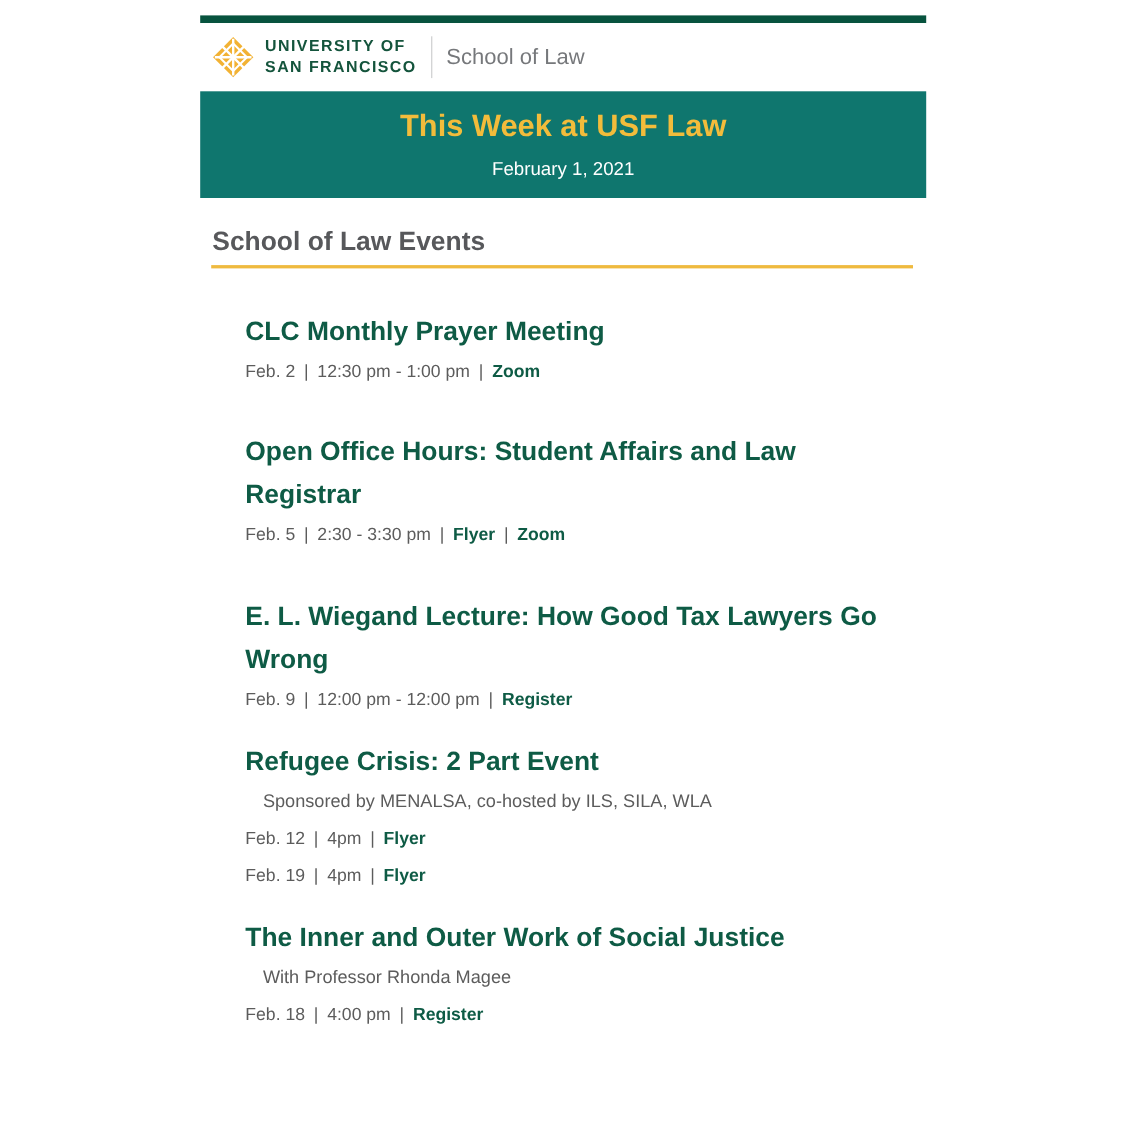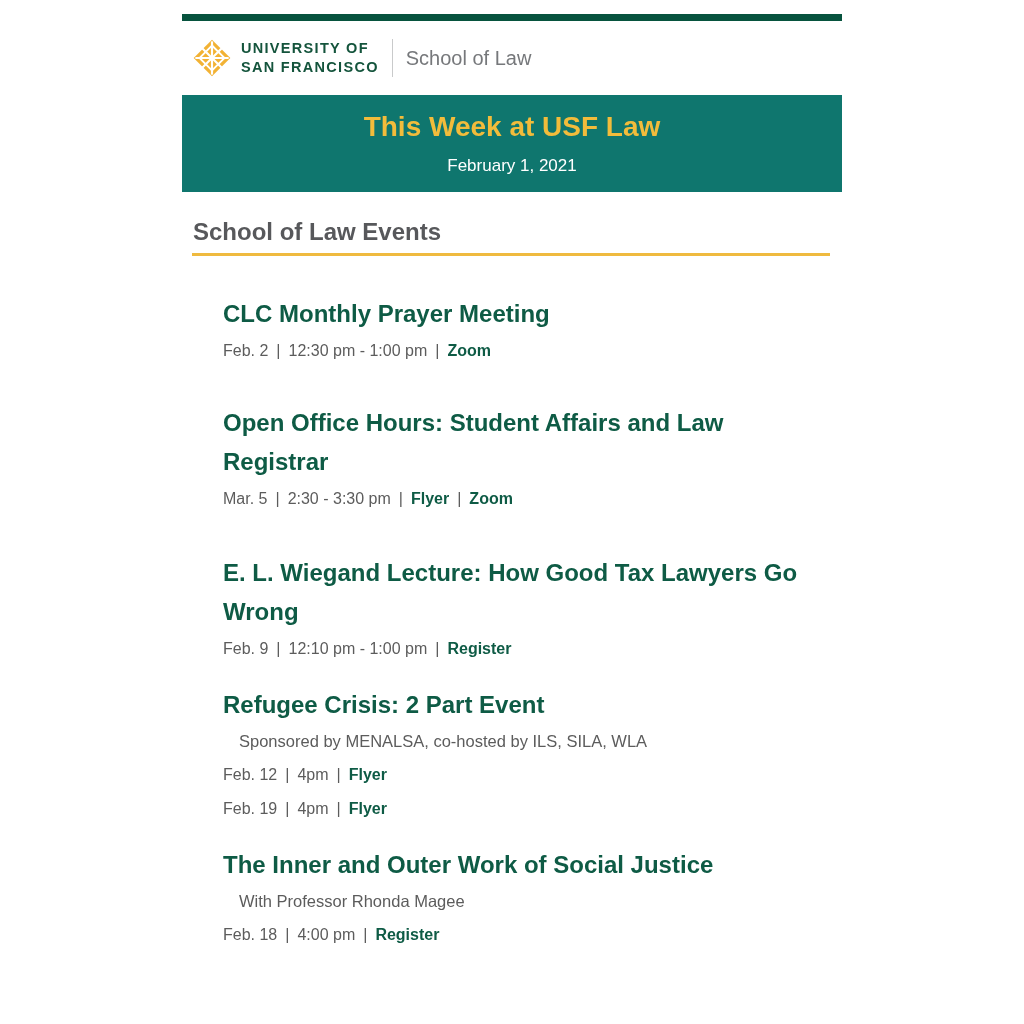--- a/index.html
+++ b/index.html
@@ -7,21 +7,21 @@
   body {
     width: 1024px; height: 1024px; overflow: hidden;
     background: #ffffff;
     font-family: "Liberation Sans", sans-serif;
   }
   .email { width: 660px; margin: 0 auto; padding-top: 14px; }
 
   .topbar { height: 7px; background: #07533E; }
 
   .masthead {
-    height: 74px; background: #ffffff;
+    height: 62px; background: #ffffff;
     display: flex; align-items: center; padding-left: 10px;
   }
   .emblem { display: inline-flex; }
   .wordmark {
     margin-left: 9px; color: #14543C; font-weight: bold;
     font-size: 14.5px; letter-spacing: 1.3px; line-height: 1.3;
   }
   .wordmark span { display: block; }
   .logo-link { display: flex; align-items: center; text-decoration: none; }
   .logo-divider { width: 1px; height: 38px; background: #C9CACB; margin: 0 13px; }
@@ -93,25 +93,25 @@
   <h2 class="section-title">School of Law Events</h2>
   <div class="section-rule"></div>
 
   <main class="events">
       <article class="event">
         <h3 class="event-title">CLC Monthly Prayer Meeting</h3>
         <p class="detail-line"><span class="detail-text">Feb. 2</span><span class="detail-sep">|</span><span class="detail-text">12:30 pm - 1:00 pm</span><span class="detail-sep">|</span><a class="detail-link" href="#">Zoom</a></p>
       </article>
       <article class="event">
         <h3 class="event-title">Open Office Hours: Student Affairs and Law Registrar</h3>
-        <p class="detail-line"><span class="detail-text">Mar. 5</span><span class="detail-sep">|</span><span class="detail-text">2:30 - 3:30 pm</span><span class="detail-sep">|</span><a class="detail-link" href="#">Flyer</a><span class="detail-sep">|</span><a class="detail-link" href="#">Zoom</a></p>
+        <p class="detail-line"><span class="detail-text">Feb. 5</span><span class="detail-sep">|</span><span class="detail-text">2:30 - 3:30 pm</span><span class="detail-sep">|</span><a class="detail-link" href="#">Flyer</a><span class="detail-sep">|</span><a class="detail-link" href="#">Zoom</a></p>
       </article>
       <article class="event">
         <h3 class="event-title">E. L. Wiegand Lecture: How Good Tax Lawyers Go Wrong</h3>
-        <p class="detail-line"><span class="detail-text">Feb. 9</span><span class="detail-sep">|</span><span class="detail-text">12:10 pm - 1:00 pm</span><span class="detail-sep">|</span><a class="detail-link" href="#">Register</a></p>
+        <p class="detail-line"><span class="detail-text">Feb. 9</span><span class="detail-sep">|</span><span class="detail-text">12:00 pm - 12:00 pm</span><span class="detail-sep">|</span><a class="detail-link" href="#">Register</a></p>
       </article>
       <article class="event">
         <h3 class="event-title">Refugee Crisis: 2 Part Event</h3>
         <p class="event-subtitle">Sponsored by MENALSA, co-hosted by ILS, SILA, WLA</p>
         <p class="detail-line"><span class="detail-text">Feb. 12</span><span class="detail-sep">|</span><span class="detail-text">4pm</span><span class="detail-sep">|</span><a class="detail-link" href="#">Flyer</a></p>
         <p class="detail-line"><span class="detail-text">Feb. 19</span><span class="detail-sep">|</span><span class="detail-text">4pm</span><span class="detail-sep">|</span><a class="detail-link" href="#">Flyer</a></p>
       </article>
       <article class="event">
         <h3 class="event-title">The Inner and Outer Work of Social Justice</h3>
         <p class="event-subtitle">With Professor Rhonda Magee</p>

